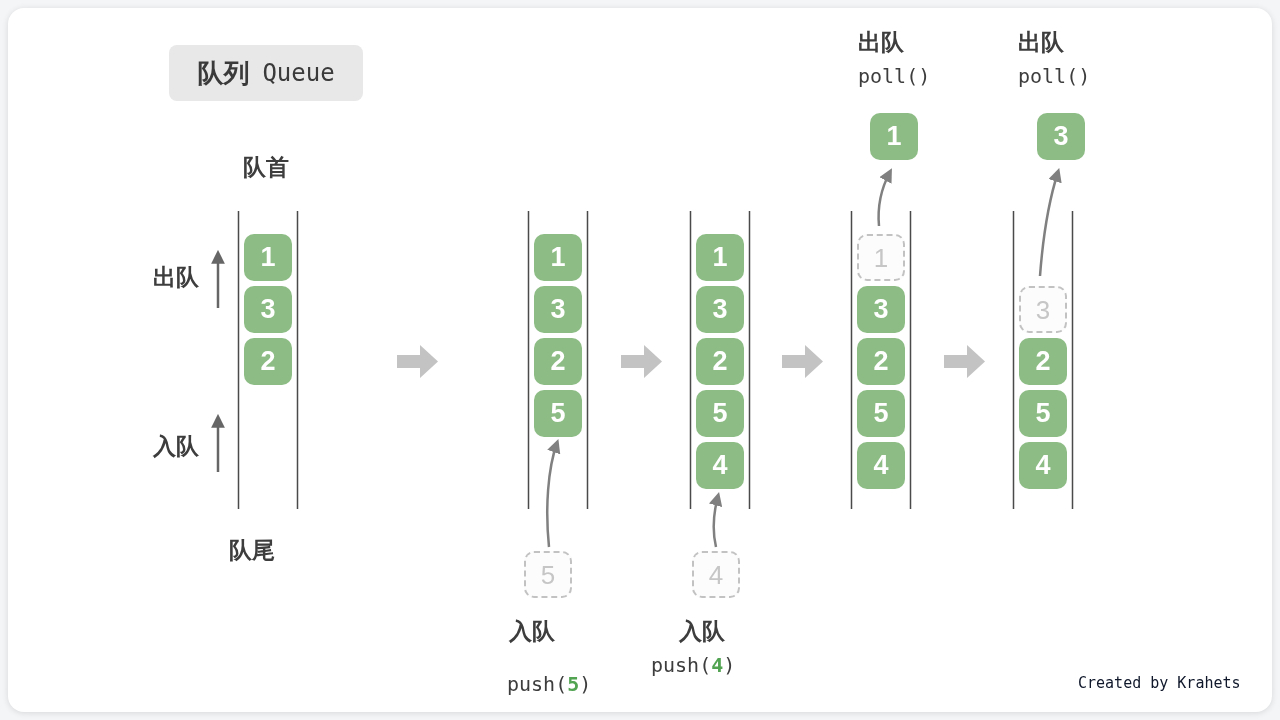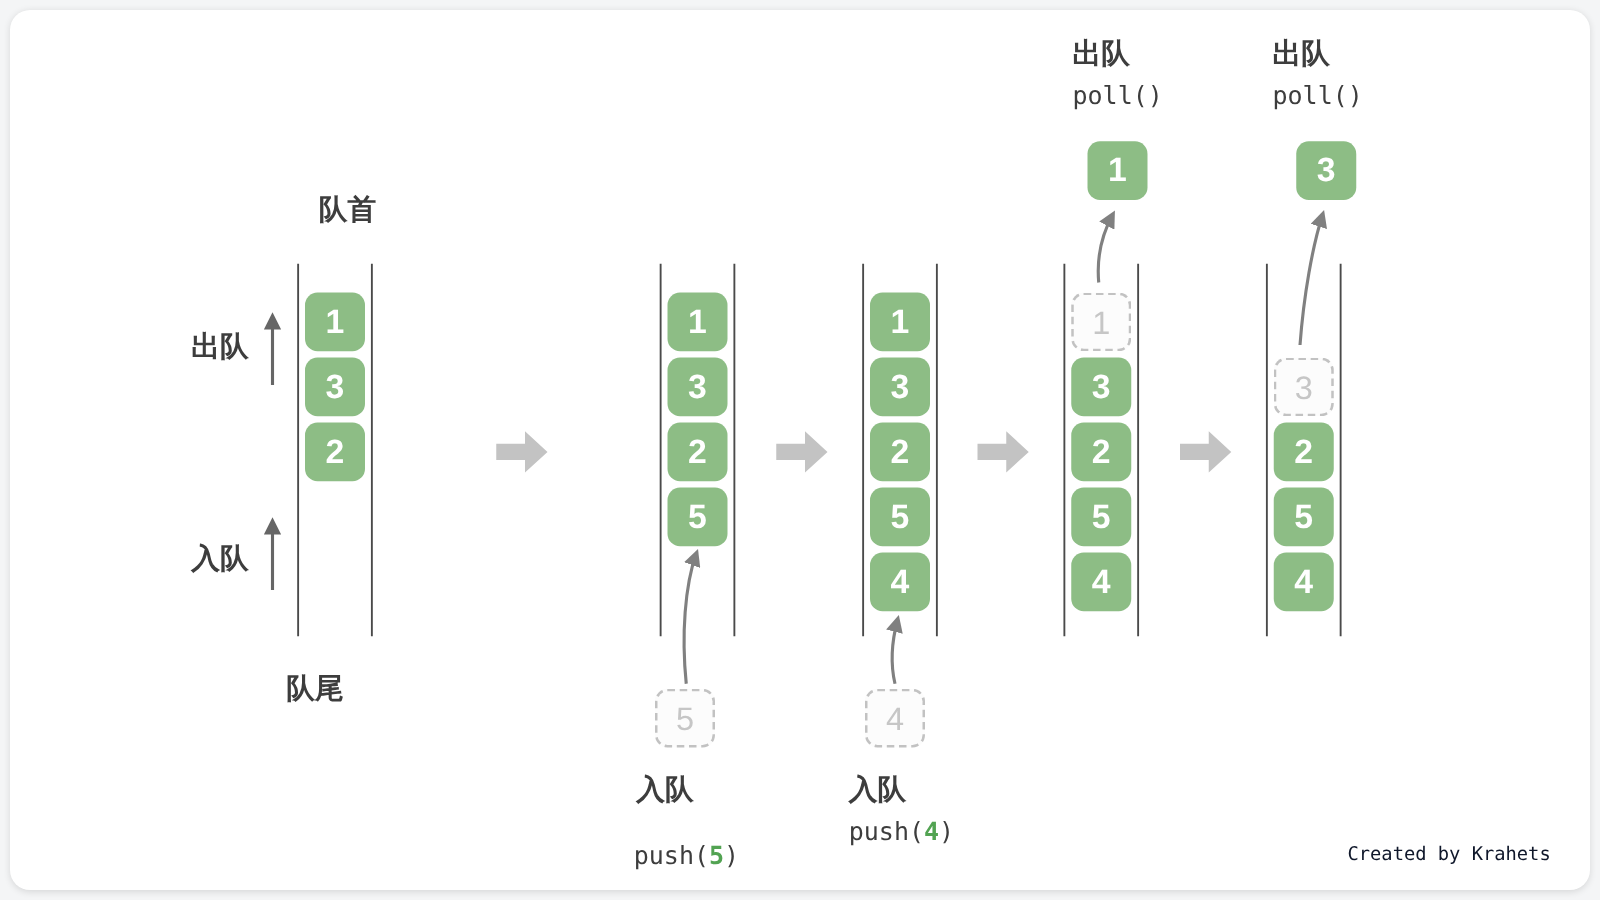--- a/index.html
+++ b/index.html
@@ -71,22 +71,26 @@
     </g>
 
     <g fill="#c3c3c3">
       <path transform="translate(397,343)" d="M0,12 L23,12 L23,2 L41,18.5 L23,35 L23,25 L0,25 Z"></path>
       <path transform="translate(621,343)" d="M0,12 L23,12 L23,2 L41,18.5 L23,35 L23,25 L0,25 Z"></path>
       <path transform="translate(782,343)" d="M0,12 L23,12 L23,2 L41,18.5 L23,35 L23,25 L0,25 Z"></path>
       <path transform="translate(944,343)" d="M0,12 L23,12 L23,2 L41,18.5 L23,35 L23,25 L0,25 Z"></path>
     </g>
   </svg>
 
+  <div class="badge">
+    <span class="zh-b">队列</span>
+    <span class="en-b">Queue</span>
+  </div>
 
-  <div class="zh" style="left:255px;top:156px">队首</div>
+  <div class="zh" style="left:243px;top:156px">队首</div>
   <div class="zh" style="left:229px;top:539px">队尾</div>
   <div class="zh" style="left:153px;top:266px">出队</div>
   <div class="zh" style="left:153px;top:435px">入队</div>
 
   <div class="cell green" style="left:244px;top:234px">1</div>
   <div class="cell green" style="left:244px;top:286px">3</div>
   <div class="cell green" style="left:244px;top:338px">2</div>
 
   <div class="cell green" style="left:534px;top:234px">1</div>
   <div class="cell green" style="left:534px;top:286px">3</div>
@@ -96,21 +100,21 @@
   <div class="zh" style="left:509px;top:620px">入队</div>
   <div class="code" style="left:507px;top:674px"><span>push(</span><span class="accent">5</span><span>)</span></div>
 
   <div class="cell green" style="left:696px;top:234px">1</div>
   <div class="cell green" style="left:696px;top:286px">3</div>
   <div class="cell green" style="left:696px;top:338px">2</div>
   <div class="cell green" style="left:696px;top:390px">5</div>
   <div class="cell green" style="left:696px;top:442px">4</div>
   <div class="cell ghost" style="left:692px;top:551px">4</div>
   <div class="zh" style="left:679px;top:620px">入队</div>
-  <div class="code" style="left:679px;top:655px"><span>push(</span><span class="accent">4</span><span>)</span></div>
+  <div class="code" style="left:651px;top:655px"><span>push(</span><span class="accent">4</span><span>)</span></div>
 
   <div class="cell ghost" style="left:857px;top:234px">1</div>
   <div class="cell green" style="left:857px;top:286px">3</div>
   <div class="cell green" style="left:857px;top:338px">2</div>
   <div class="cell green" style="left:857px;top:390px">5</div>
   <div class="cell green" style="left:857px;top:442px">4</div>
   <div class="cell green" style="left:870px;top:113px">1</div>
   <div class="zh" style="left:858px;top:31px">出队</div>
   <div class="code" style="left:858px;top:66px">poll()</div>
 

